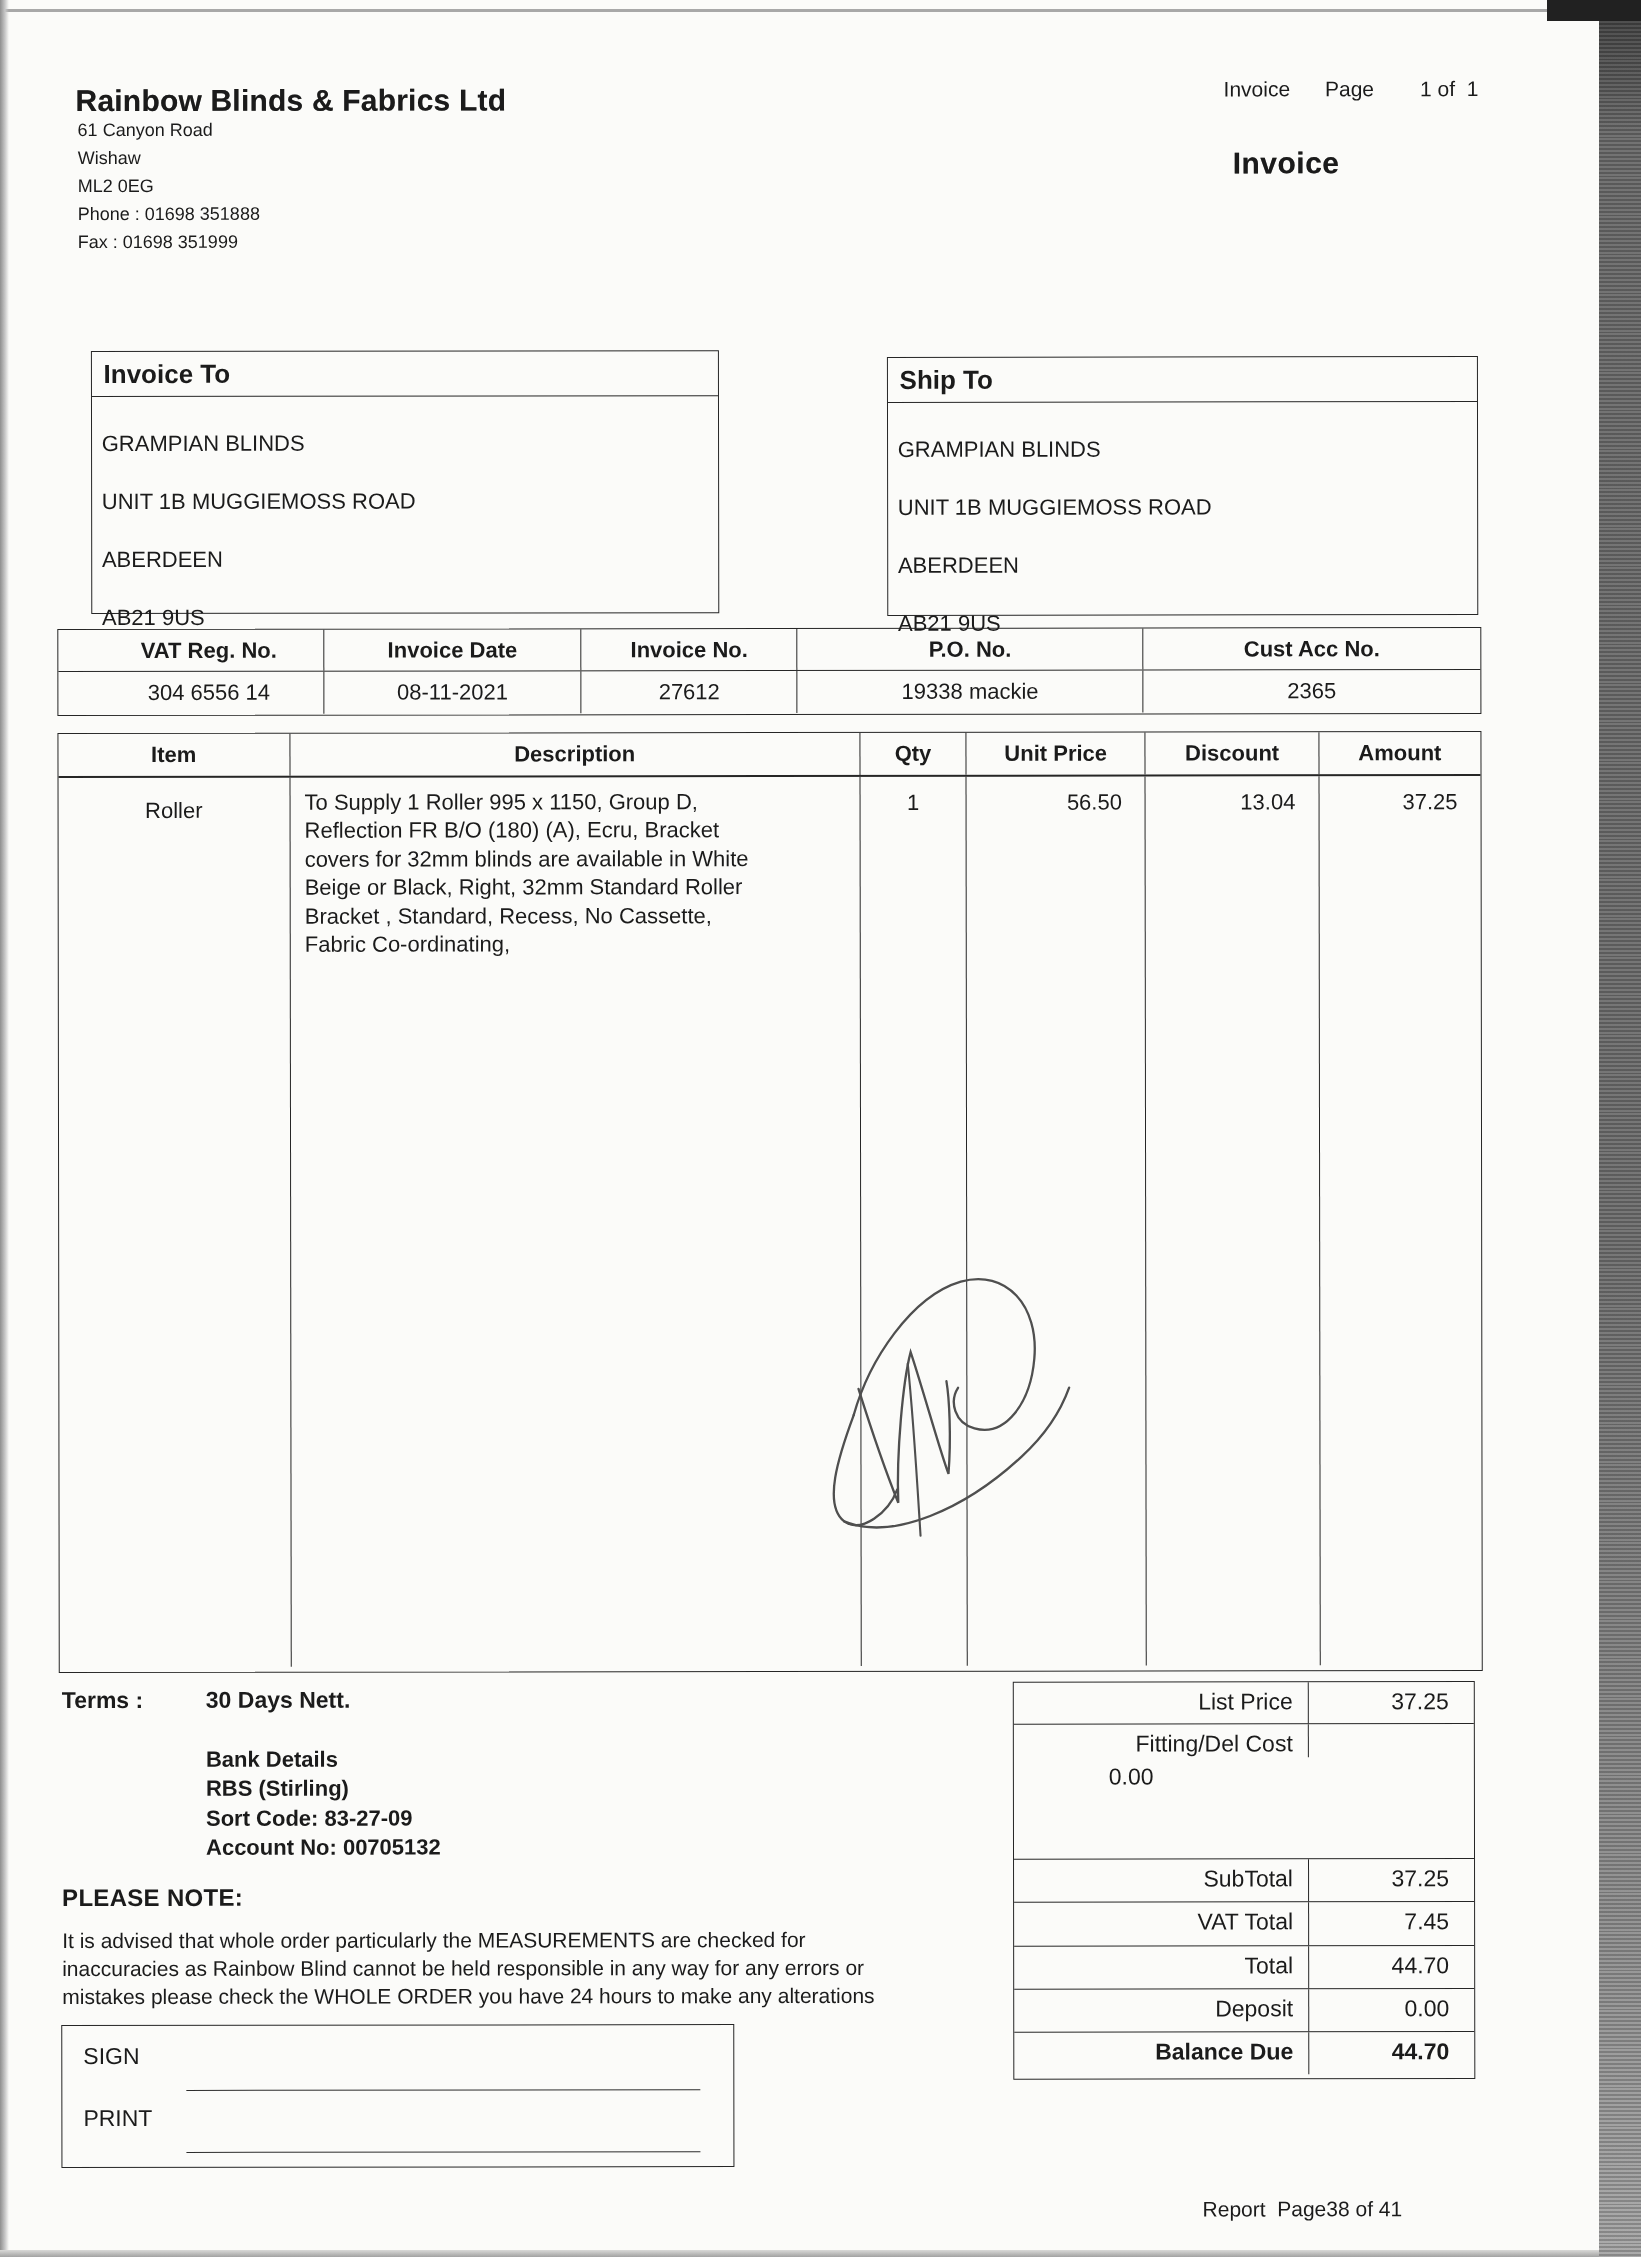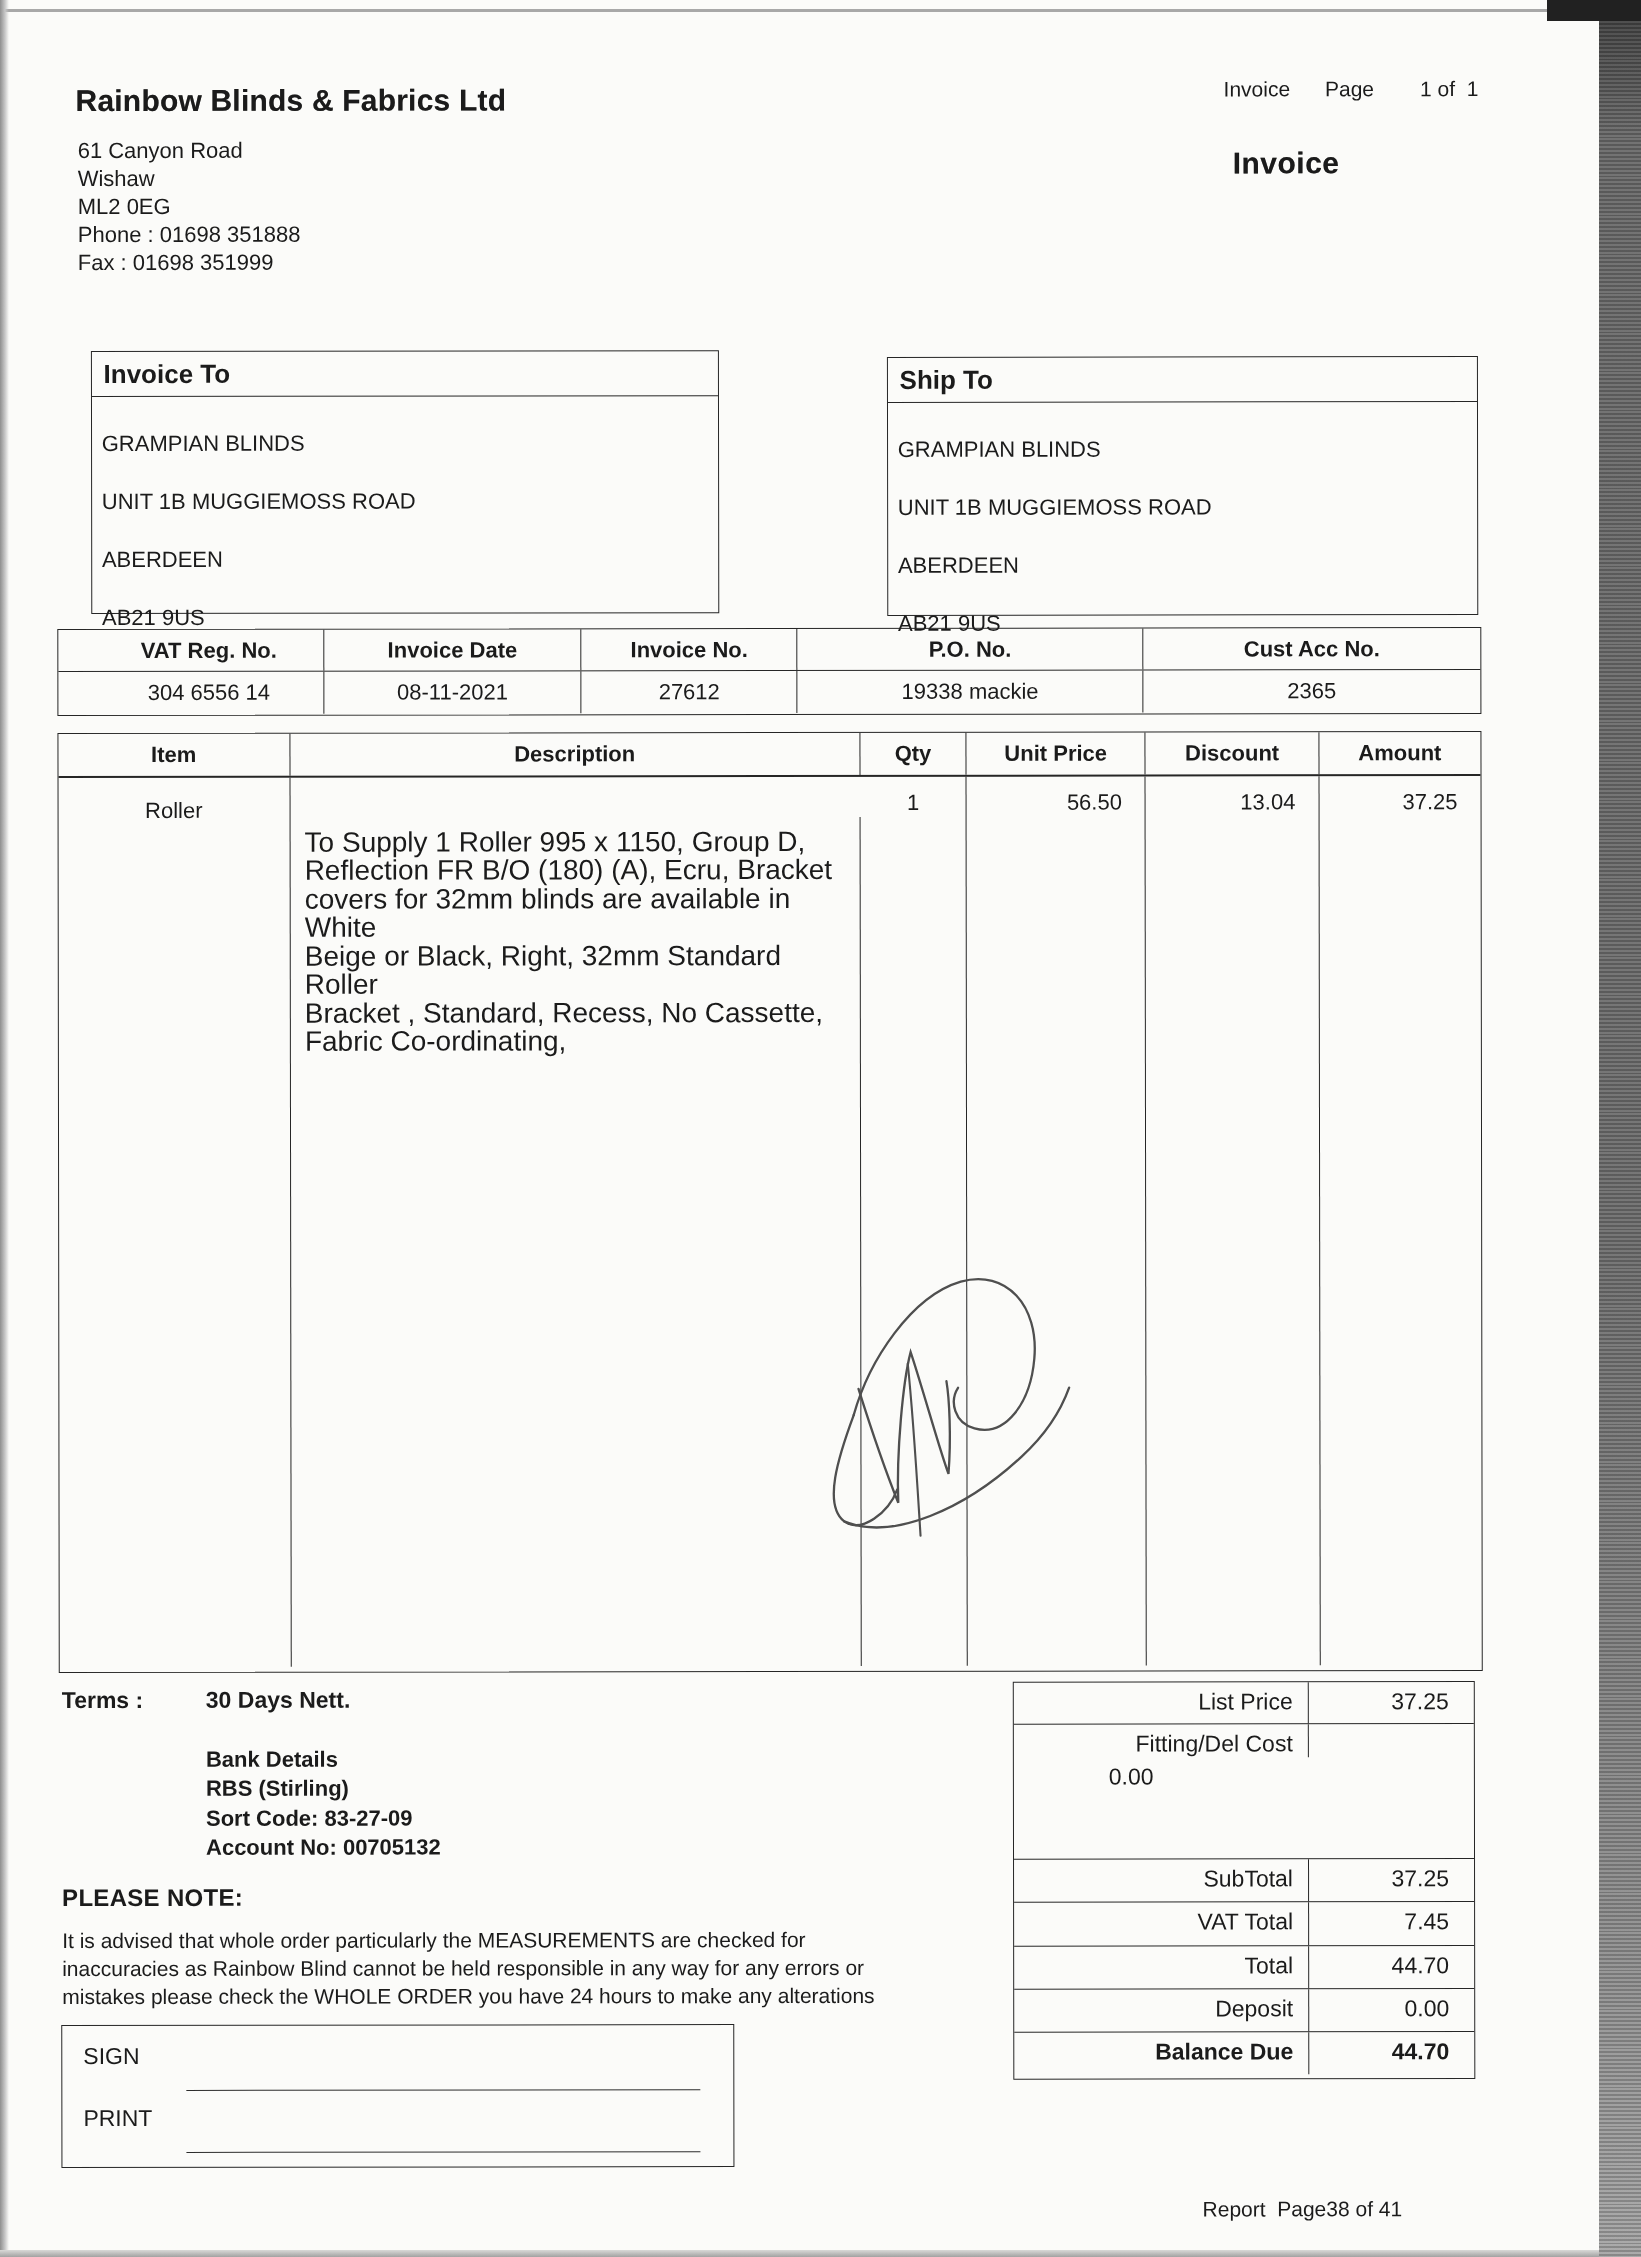--- a/index.html
+++ b/index.html
@@ -22,21 +22,21 @@
   }
   .top-dark-corner{position:absolute;top:0;left:1547px;width:95px;height:21px;background:#212121;}
   .top-line{position:absolute;top:8.7px;left:0;width:1599px;height:2.9px;background:#a8a8a8;}
   .left-strip{position:absolute;top:0;left:0;width:8.7px;height:2257px;
     background:linear-gradient(90deg,#8f8f8f 0%,#c7c7c7 55%,rgba(255,255,255,0) 100%);}
   .bottom-line{position:absolute;top:2250px;left:0;width:1599px;height:7.7px;
     background:linear-gradient(180deg,#d9d9d7 0%,#9a9a9a 100%);}
 
   
   .company-name{left:77px;top:83px;font-size:30px;font-weight:bold;letter-spacing:0.2px;}
-  .company-lines{position:absolute;left:79px;top:136px;font-size:22px;line-height:28px;}
+  .company-lines{position:absolute;left:79px;top:115px;font-size:18px;line-height:28px;}
   .inv-page-row{left:1190px;top:54px;font-size:21px;}
   .inv-page-row .lbl{word-spacing:11.6px;}
   .inv-page-row .val{margin-left:46px;}
   .invoice-title{left:1234px;top:147px;font-size:30px;font-weight:bold;letter-spacing:0.5px;}
 
   
   .addr-box{position:absolute;border:1.9px solid #262626;background:transparent;box-sizing:border-box;}
   .invoice-to{left:92px;top:350px;width:628px;height:263px;}
   .ship-to{left:888px;top:357px;width:591px;height:259px;}
   .box-head{font-size:26px;font-weight:bold;padding:6.8px 11.6px 5.8px 11.6px;border-bottom:1.9px solid #262626;}
@@ -58,21 +58,21 @@
   .items-table{position:absolute;left:58px;top:732px;width:1424px;height:940px;
     border:1.9px solid #262626;box-sizing:border-box;}
   .items-hdr{display:flex;height:44px;border-bottom:2.9px solid #262626;box-sizing:border-box;font-weight:bold;}
   .items-hdr .icell{display:flex;align-items:center;justify-content:center;font-size:22px;}
   .items-body{display:flex;height:889px;box-sizing:border-box;}
   .icell{box-sizing:border-box;border-right:1.9px solid #262626;}
   .icell:last-child{border-right:none;}
   .c-item{width:16.28%;} .c-desc{width:40.12%;} .c-qty{width:7.46%;}
   .c-unit{width:12.61%;} .c-disc{width:12.2%;} .c-amt{width:11.33%;}
   .items-body .c-item{text-align:center;padding-top:20px;font-size:22px;}
-  .items-body .c-desc{padding:10.6px 13.5px 0 14.5px;font-size:28px;line-height:28.5px;margin-top:40px;}
+  .items-body .c-desc{padding:10.6px 13.5px 0 14.5px;font-size:22px;line-height:28.5px;}
   .items-body .c-qty{text-align:center;padding-top:12.6px;font-size:22px;}
   .items-body .c-unit,.items-body .c-disc,.items-body .c-amt{
     text-align:right;padding:12.6px 23px 0 0;font-size:22px;}
 
   
   .signature{position:absolute;left:803px;top:1246px;width:290px;height:314px;z-index:5;}
 
   
   .terms-label{left:61px;top:1686px;font-size:23px;font-weight:bold;}
   .terms-value{left:205px;top:1686px;font-size:23px;font-weight:bold;}

